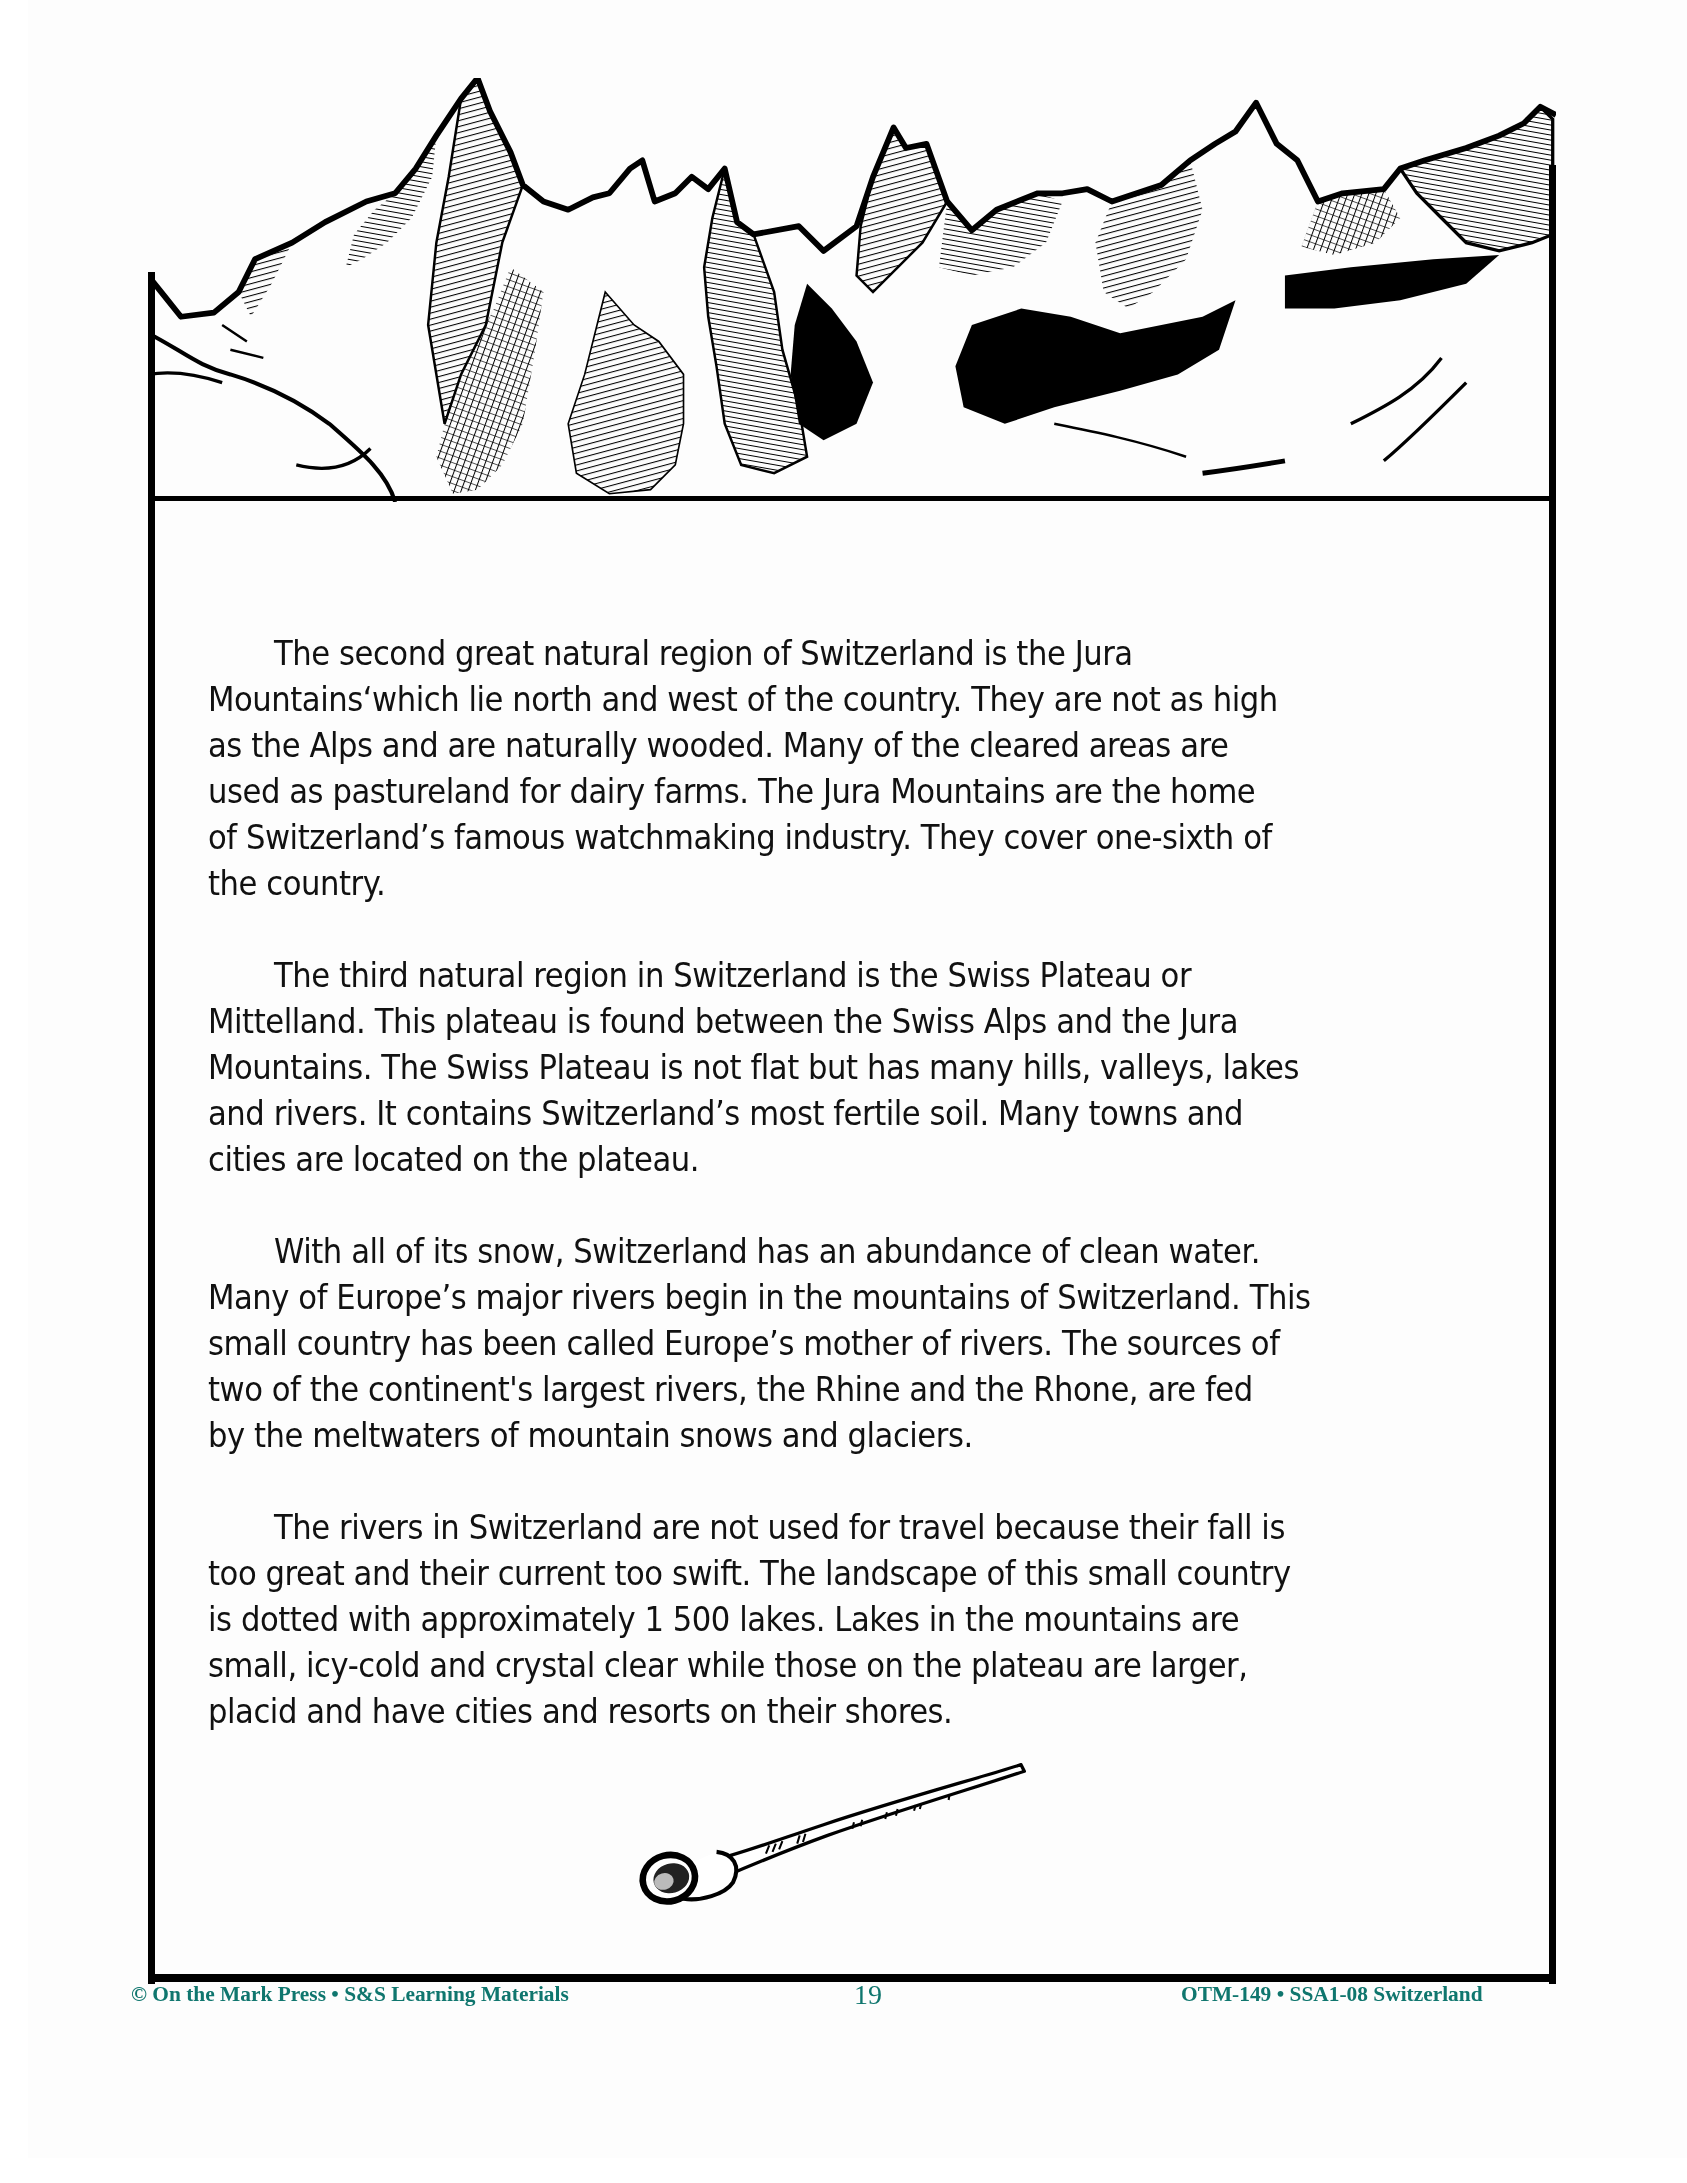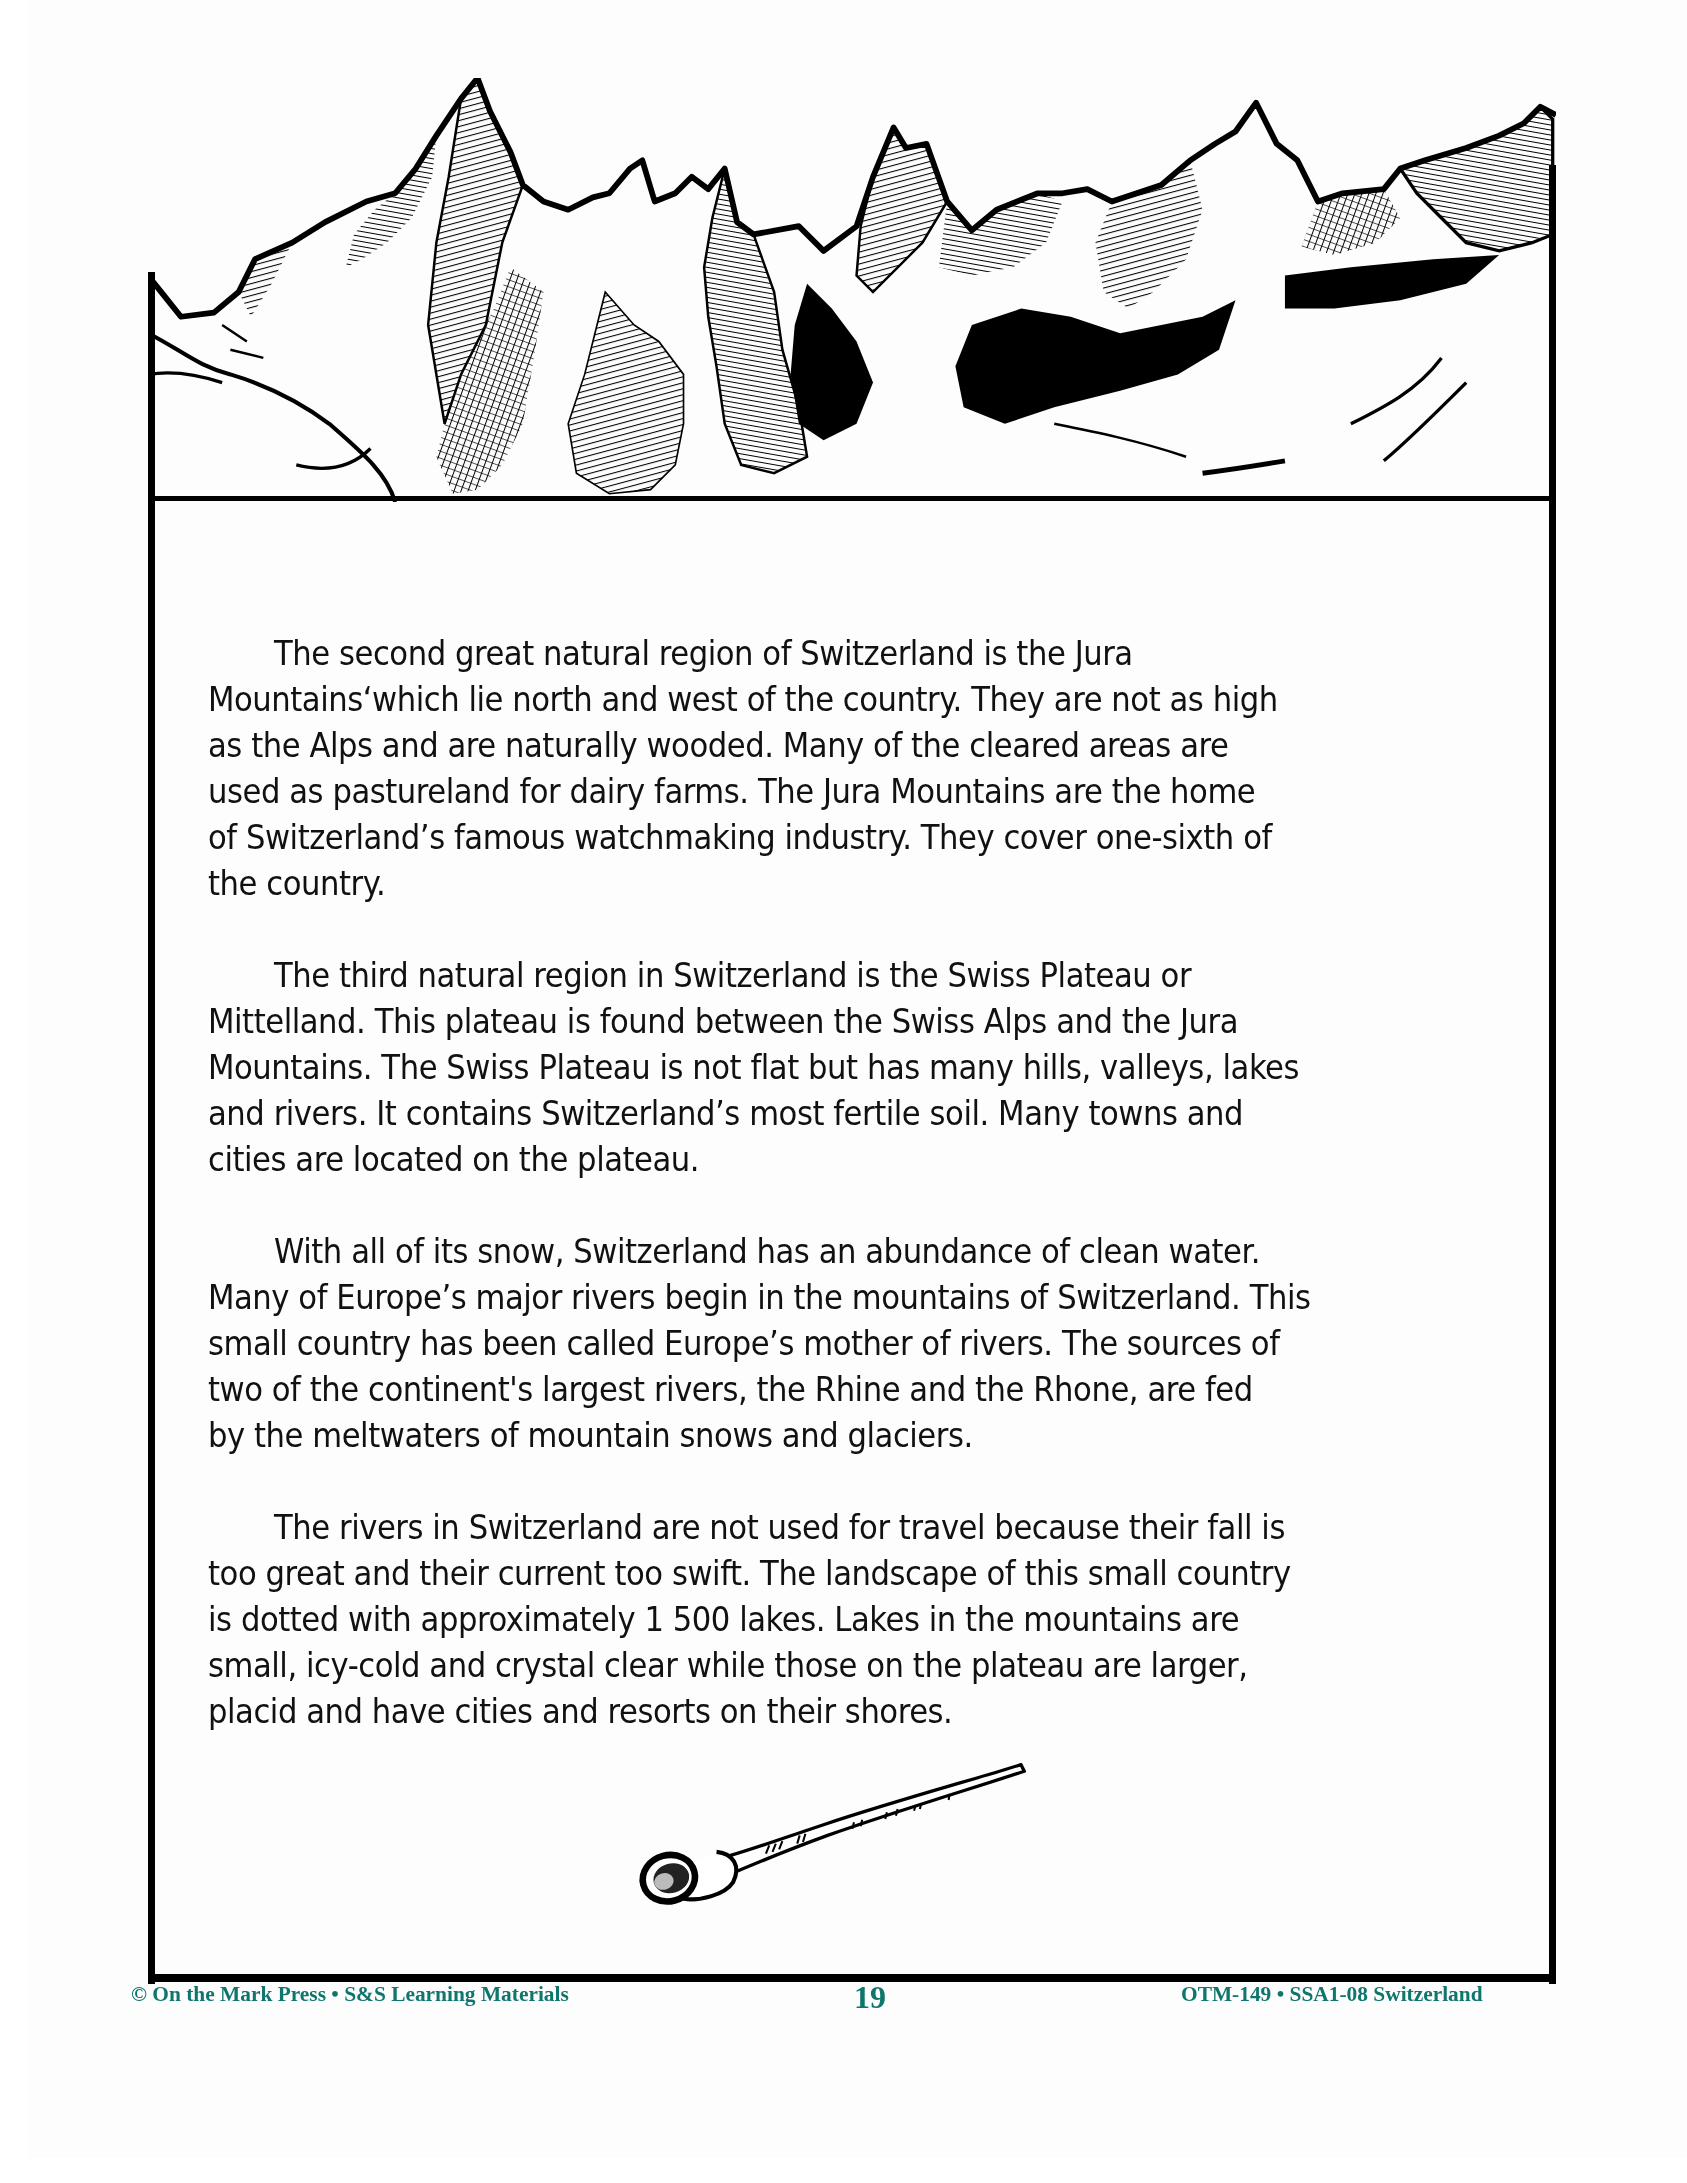--- a/index.html
+++ b/index.html
@@ -24,21 +24,21 @@
   .para .line { display: block; white-space: nowrap; }
   .para .line.first { padding-left: 71px; }
 
   .alphorn { position: absolute; left: 606px; top: 1763px; width: 412px; height: 144px; }
 
   .footer {
     position: absolute; top: 1982px; left: 0; width: 1687px; height: 33px;
     font-family: "Liberation Serif", serif; font-weight: bold; font-size: 21.4px; color: #0f766e;
   }
   .footer .left { position: absolute; left: 103px; top: 0; }
-  .footer .center { position: absolute; left: 826px; top: -3.3px; font-size: 32px; font-weight: bold; }
+  .footer .center { position: absolute; left: 826px; top: -3.3px; font-size: 28px; font-weight: normal; }
   .footer .right { position: absolute; left: 1153px; top: 0; }
 </style>
 </head>
 <body>
 
 <div class="page">
 
   <svg class="illustration" viewBox="0 0 1709 515" preserveAspectRatio="none" xmlns="http://www.w3.org/2000/svg">
     <defs>
       <pattern id="hatch" width="7" height="7" patternUnits="userSpaceOnUse" patternTransform="rotate(75)">

